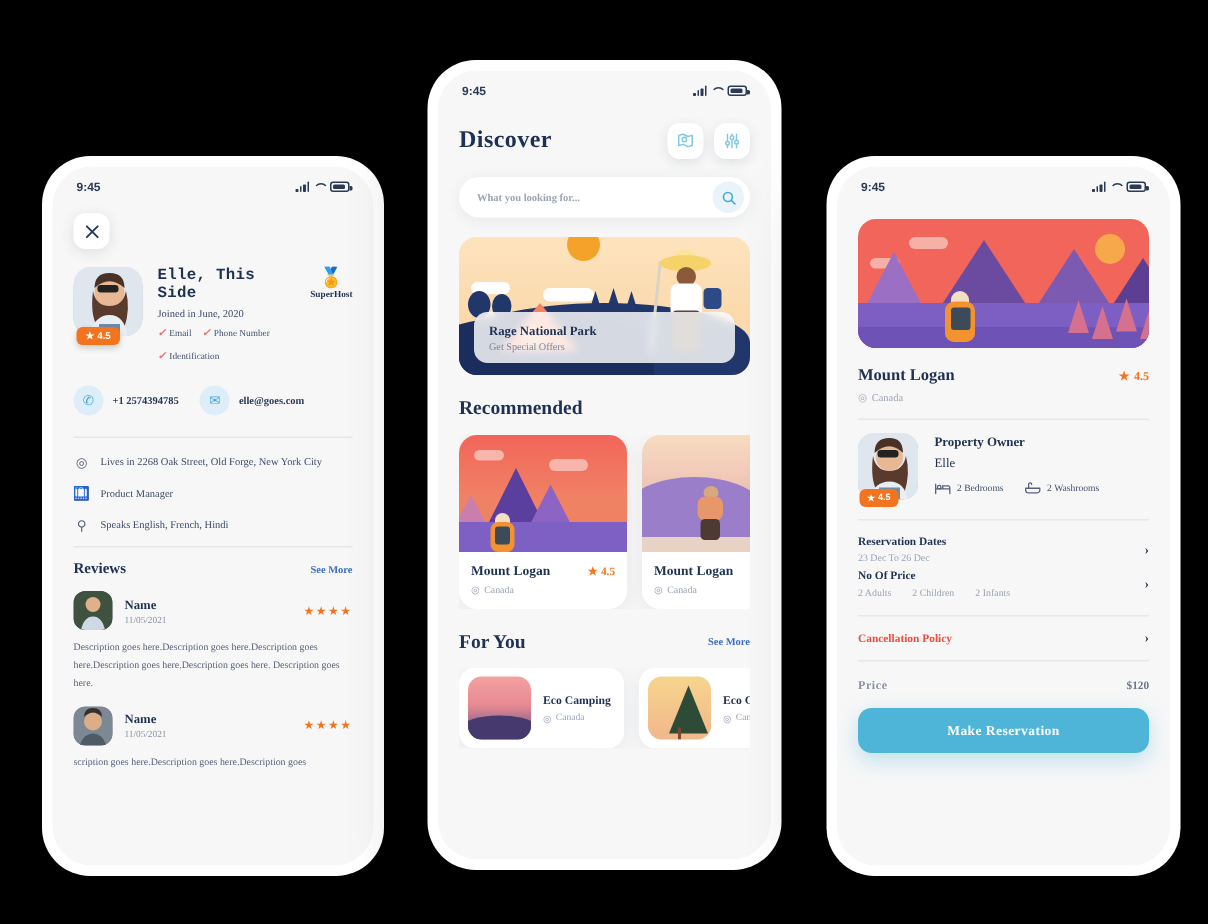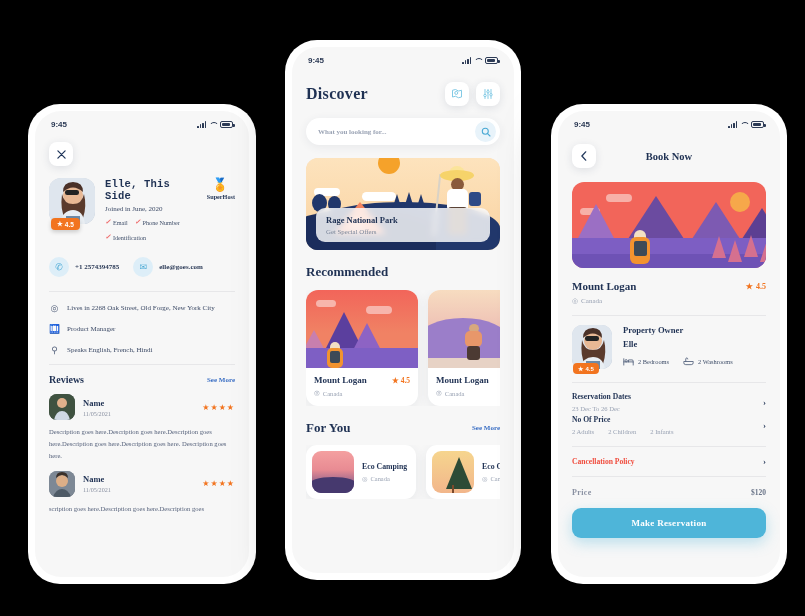--- a/index.html
+++ b/index.html
@@ -230,21 +230,21 @@
   .bk-name-row{display:flex;align-items:center;justify-content:space-between;margin-top:12px;}
   .bk-name{font-size:11px;font-weight:bold;color:#1f3153;}
   .bk-rate{font-size:8px;color:#f2741f;font-weight:bold;display:flex;gap:3px;align-items:center;}
   .bk-loc{font-size:7px;color:#9aa3b4;margin-top:5px;display:flex;gap:3px;align-items:center;}
 
   .owner{display:flex;gap:11px;align-items:flex-start;margin-top:4px;}
   .own-av{position:relative;width:40px;flex:0 0 40px;}
   .own-img{width:40px;height:44px;border-radius:10px;background:linear-gradient(160deg,#cfd8e3,#a9b7c9);overflow:hidden;}
   .own-pill{position:absolute;left:1px;bottom:-5px;background:#f2741f;color:#fff;font-size:6px;font-weight:bold;padding:2px 5px;border-radius:4px;display:flex;gap:2px;align-items:center;font-family:"Liberation Sans",sans-serif;}
   .own-role{font-size:8.6px;font-weight:bold;color:#1f3153;}
-  .own-name{font-size:8.6px;font-weight:bold;color:#1f3153;margin-top:4px;}
+  .own-name{font-size:8.6px;font-weight:normal;color:#1f3153;margin-top:4px;}
   .amen{display:flex;gap:14px;margin-top:8px;}
   .amen span{font-size:6.4px;color:#41506b;display:flex;gap:4px;align-items:center;}
 
   .detail{display:flex;align-items:center;justify-content:space-between;margin-top:3px;}
   .d-lab{font-size:7.6px;font-weight:bold;color:#1f3153;}
   .d-val{font-size:6.6px;color:#9aa3b4;margin-top:4px;display:flex;gap:14px;}
   .chev{color:#1f3153;font-size:9px;font-weight:bold;}
   .cancel{font-size:7.6px;font-weight:bold;color:#f04b3c;}
 
   .pricebar{display:flex;align-items:center;justify-content:space-between;margin-top:11px;}
@@ -596,28 +596,20 @@
               <i></i>
               <i></i>
             </span>
           <span class="wifi"></span>
           <span class="batt"></span>
         </span>
       </div>
 
       <div class="body-scroll">
 
-        <div class="bk-head">
-          <div class="sqbtn">
-            <svg width="10" height="10" viewBox="0 0 12 12">
-              <path d="M8 1 L3.5 6 L8 11" fill="none" stroke="#23395d" stroke-width="1.6" stroke-linecap="round" stroke-linejoin="round"></path>
-            </svg>
-          </div>
-          <div class="bk-title">Book Now</div>
-        </div>
 
         <div class="bk-hero">
           <div class="sun2"></div>
           <div class="cl" style="left:34px;top:12px;width:26px;height:8px"></div>
           <div class="cl" style="left:8px;top:26px;width:20px;height:7px"></div>
           <div class="mk" style="left:4px;border-left:20px solid transparent;border-right:20px solid transparent;border-bottom:38px solid #9b6fc4;"></div>
           <div class="mk" style="left:54px;border-left:30px solid transparent;border-right:30px solid transparent;border-bottom:46px solid #6b4ba0;"></div>
           <div class="mk" style="left:118px;border-left:26px solid transparent;border-right:26px solid transparent;border-bottom:40px solid #7d5ab2;"></div>
           <div class="mk" style="left:168px;border-left:22px solid transparent;border-right:22px solid transparent;border-bottom:34px solid #5c3f92;"></div>
           <div class="lake"></div>

